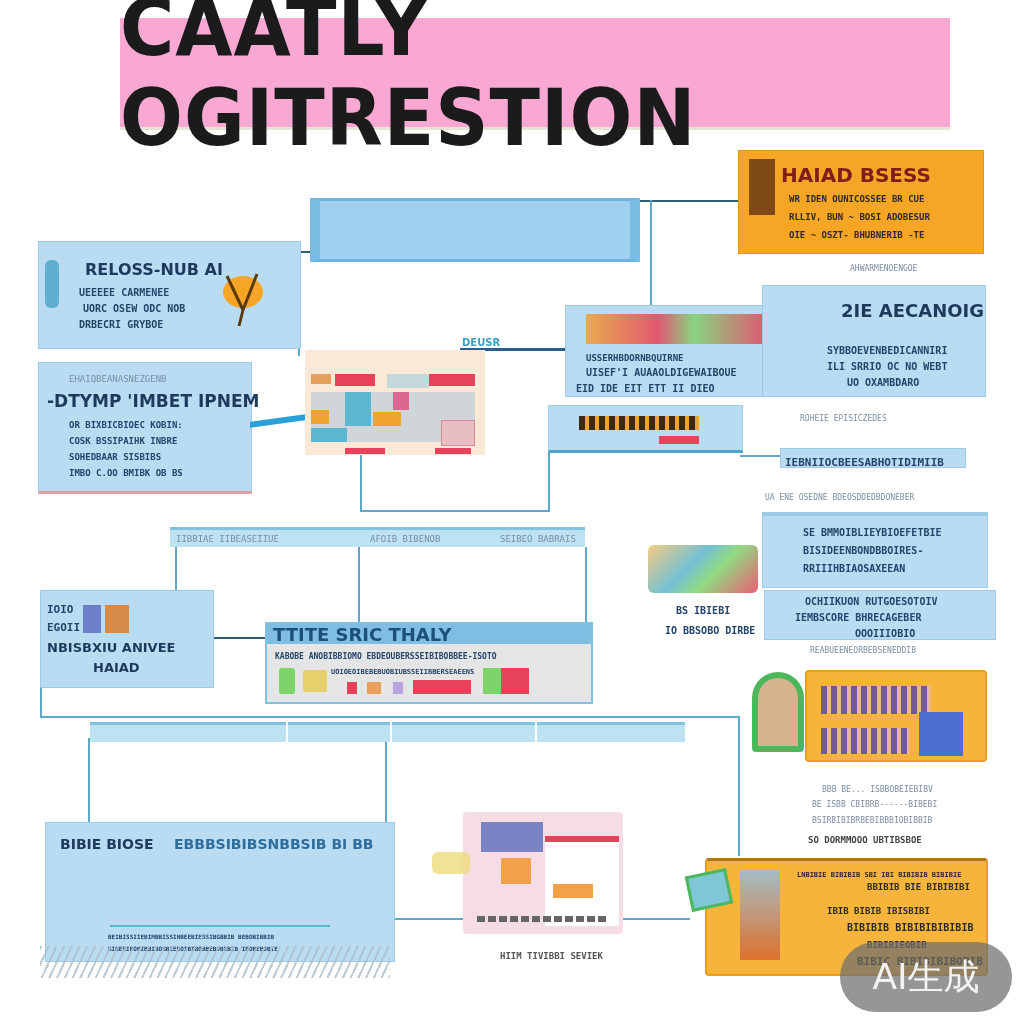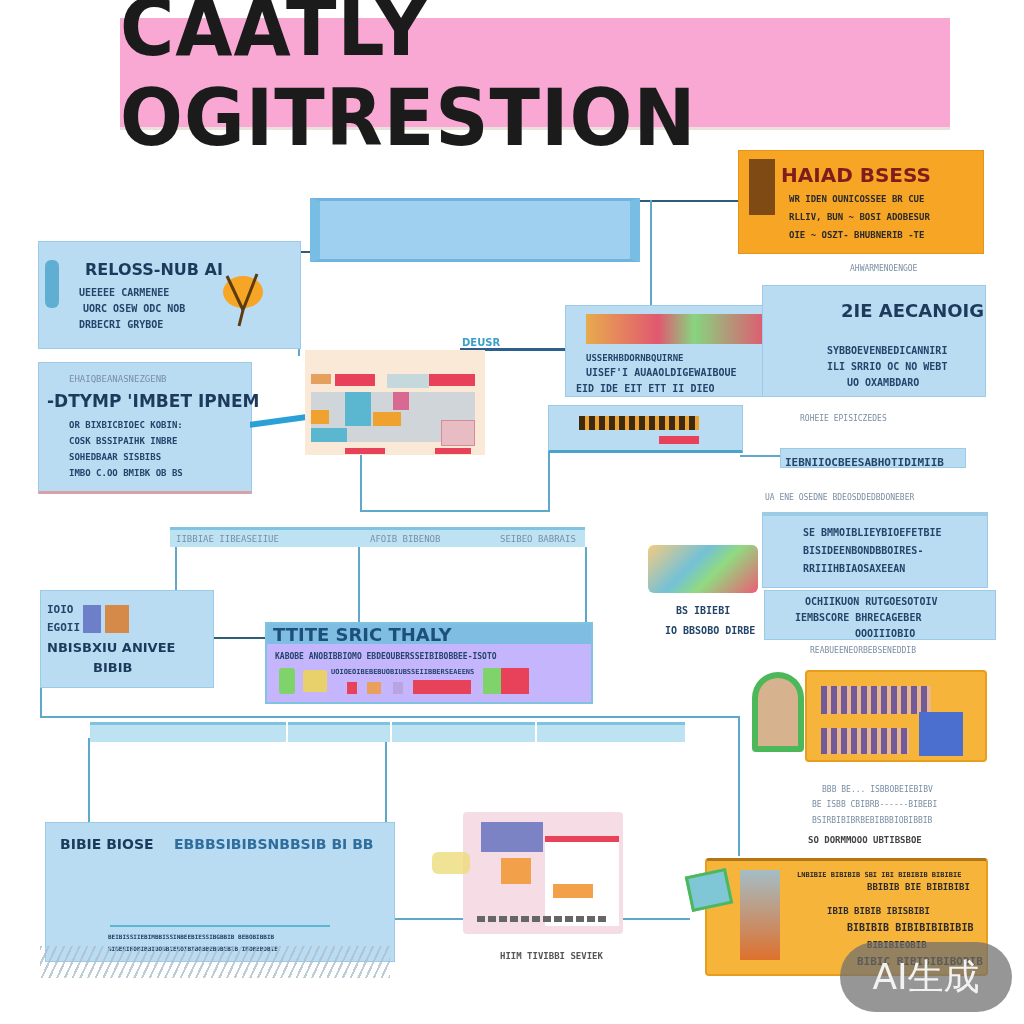--- a/index.html
+++ b/index.html
@@ -162,24 +162,24 @@
 </div>
 <div class="line" style="left:358px;top:547px;width:2px;height:75px;"></div>
 <div class="line" style="left:585px;top:547px;width:2px;height:75px;"></div>
 
 <div class="box" style="left:40px;top:590px;width:174px;height:98px;">
   <div class="abs tx" style="left:6px;top:12px;font-size:11px;">IOIO</div>
   <div class="abs tx" style="left:6px;top:30px;font-size:11px;">EGOII</div>
   <div class="abs" style="left:42px;top:14px;width:18px;height:28px;background:#6e7fc9;"></div>
   <div class="abs" style="left:64px;top:14px;width:24px;height:28px;background:#d58a4a;"></div>
   <div class="abs hd" style="left:6px;top:50px;font-size:13px;">NBISBXIU ANIVEE</div>
-  <div class="abs hd" style="left:52px;top:70px;font-size:13px;">BIBIB</div>
-</div>
-
-<div class="box dark" style="left:265px;top:622px;width:328px;height:82px;border:2px solid #7fc3e0;background:#c4b5fd;">
+  <div class="abs hd" style="left:52px;top:70px;font-size:13px;">HAIAD</div>
+</div>
+
+<div class="box dark" style="left:265px;top:622px;width:328px;height:82px;border:2px solid #7fc3e0;background:#e5e5e5;">
   <div class="abs" style="left:0;top:0;width:324px;height:20px;background:#7fbde2;"></div>
   <div class="abs hd" style="left:6px;top:2px;font-size:18px;color:#1d4f7c;">TTITE SRIC  THALY</div>
   <div class="abs tx" style="left:8px;top:28px;font-size:8px;">KABOBE ANOBIBBIOMO EBDEOUBERSSEIBIBOBBEE-ISOTO</div>
   <div class="abs tx" style="left:64px;top:44px;font-size:7px;">UOIOEOIBEBEBUOBIUBSSEIIBBERSEAEENS</div>
   <div class="abs" style="left:12px;top:44px;width:16px;height:26px;background:#7ed36b;border-radius:3px;"></div>
   <div class="abs" style="left:36px;top:46px;width:24px;height:22px;background:#e8d06a;border-radius:2px;"></div>
   <div class="abs" style="left:80px;top:58px;width:10px;height:12px;background:#e8415a;"></div>
   <div class="abs" style="left:100px;top:58px;width:14px;height:12px;background:#e8a05c;"></div>
   <div class="abs" style="left:126px;top:58px;width:10px;height:12px;background:#b8a4e0;"></div>
   <div class="abs" style="left:146px;top:56px;width:58px;height:14px;background:#e8415a;"></div>

